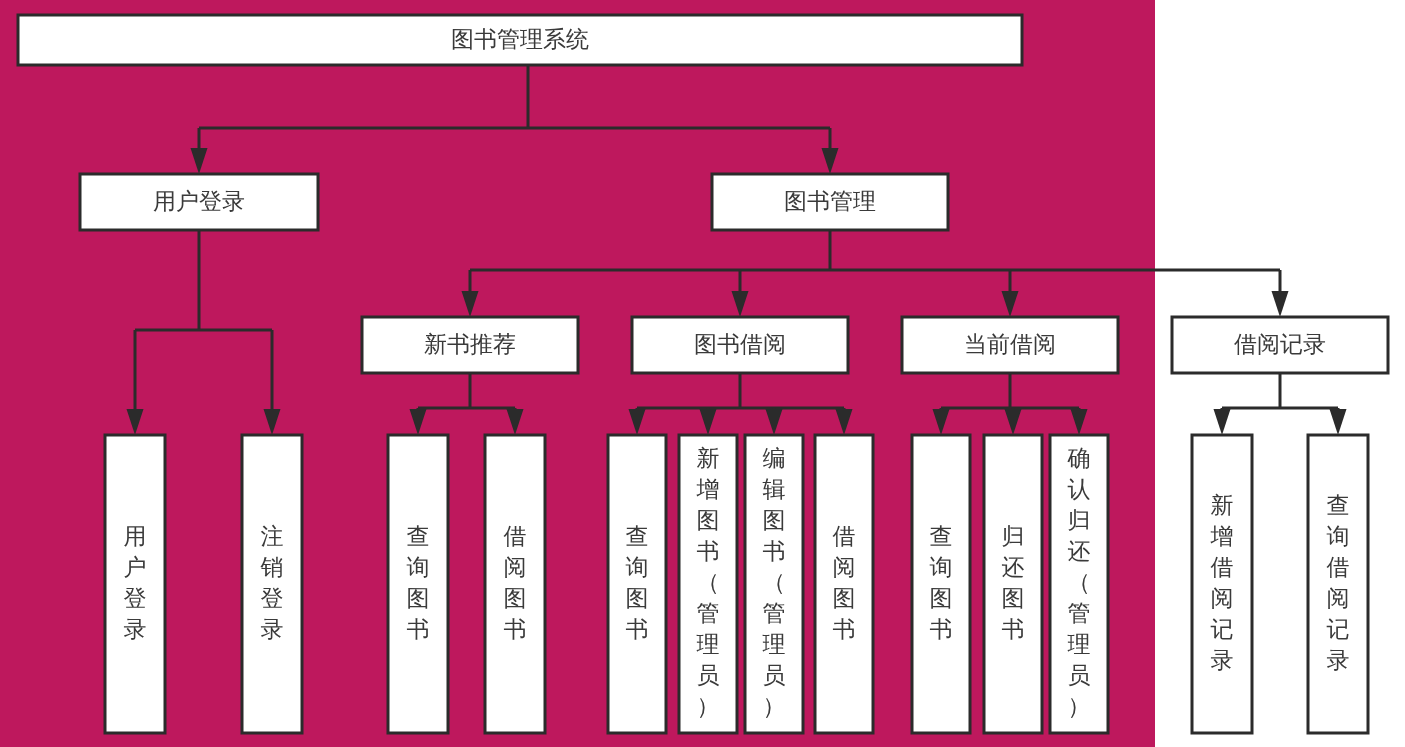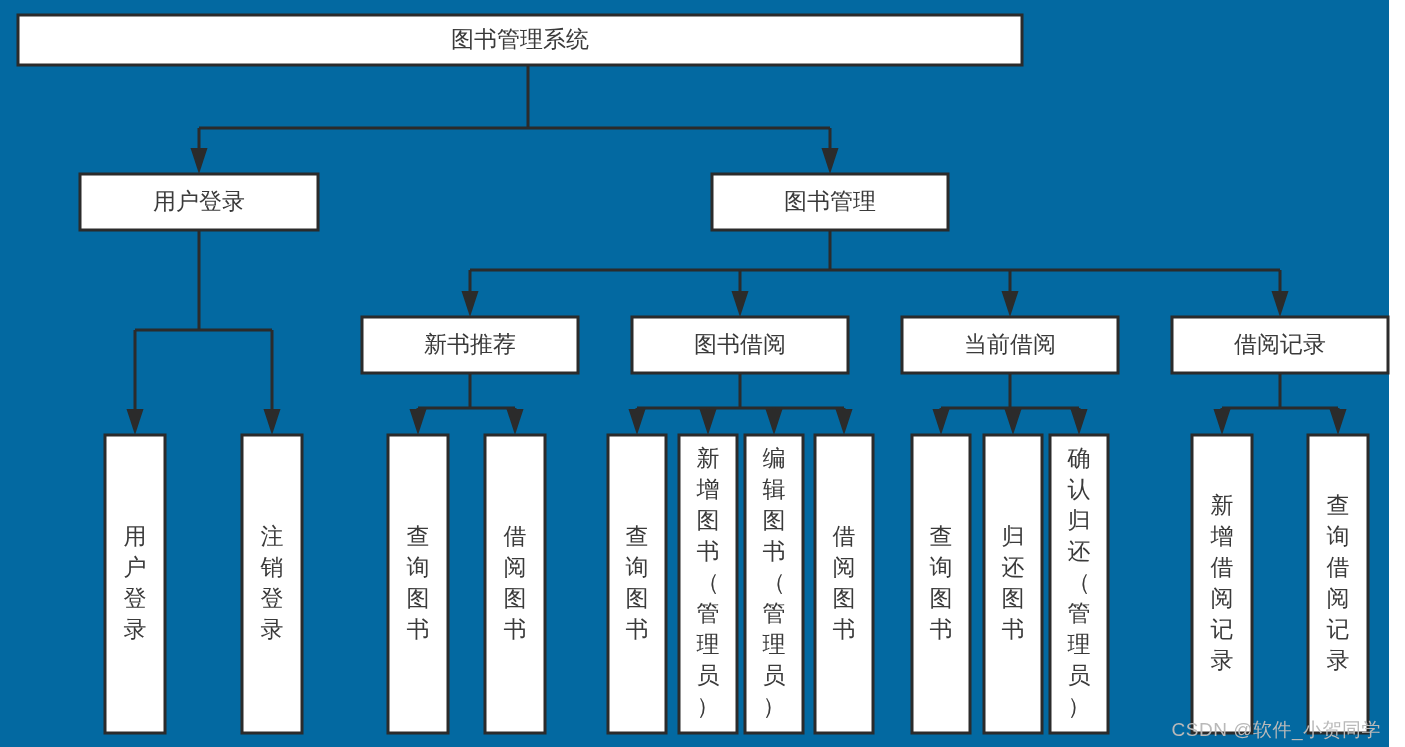--- a/index.html
+++ b/index.html
@@ -8,23 +8,23 @@
     background: #ffffff;
   }
   body {
     width: 1405px;
     height: 747px;
     overflow: hidden;
     font-family: "Liberation Sans", "DejaVu Sans", sans-serif;
   }
   #diagram-root {
     position: relative;
-    width: 1389px;
+    width: 1155px;
     height: 747px;
-    background: #0369a1;
+    background: #be185d;
   }
   svg#flow {
     position: absolute;
     left: 0;
     top: 0;
     width: 1405px;
     height: 747px;
     display: block;
   }
   .node-rect {
@@ -200,14 +200,13 @@
         <g>
           <rect x="1192" y="435" width="60" height="298" class="node-rect"></rect>
           <text x="1222" class="node-label vertical"><tspan x="1222" y="506.5">新</tspan><tspan x="1222" y="537.5">增</tspan><tspan x="1222" y="568.5">借</tspan><tspan x="1222" y="599.5">阅</tspan><tspan x="1222" y="630.5">记</tspan><tspan x="1222" y="661.5">录</tspan></text>
         </g>
         <g>
           <rect x="1308" y="435" width="60" height="298" class="node-rect"></rect>
           <text x="1338" class="node-label vertical"><tspan x="1338" y="506.5">查</tspan><tspan x="1338" y="537.5">询</tspan><tspan x="1338" y="568.5">借</tspan><tspan x="1338" y="599.5">阅</tspan><tspan x="1338" y="630.5">记</tspan><tspan x="1338" y="661.5">录</tspan></text>
         </g>
       </g>
   </svg>
-  <div class="watermark-text">CSDN @软件_小贺同学</div>
 </div>
 
 </body></html>

